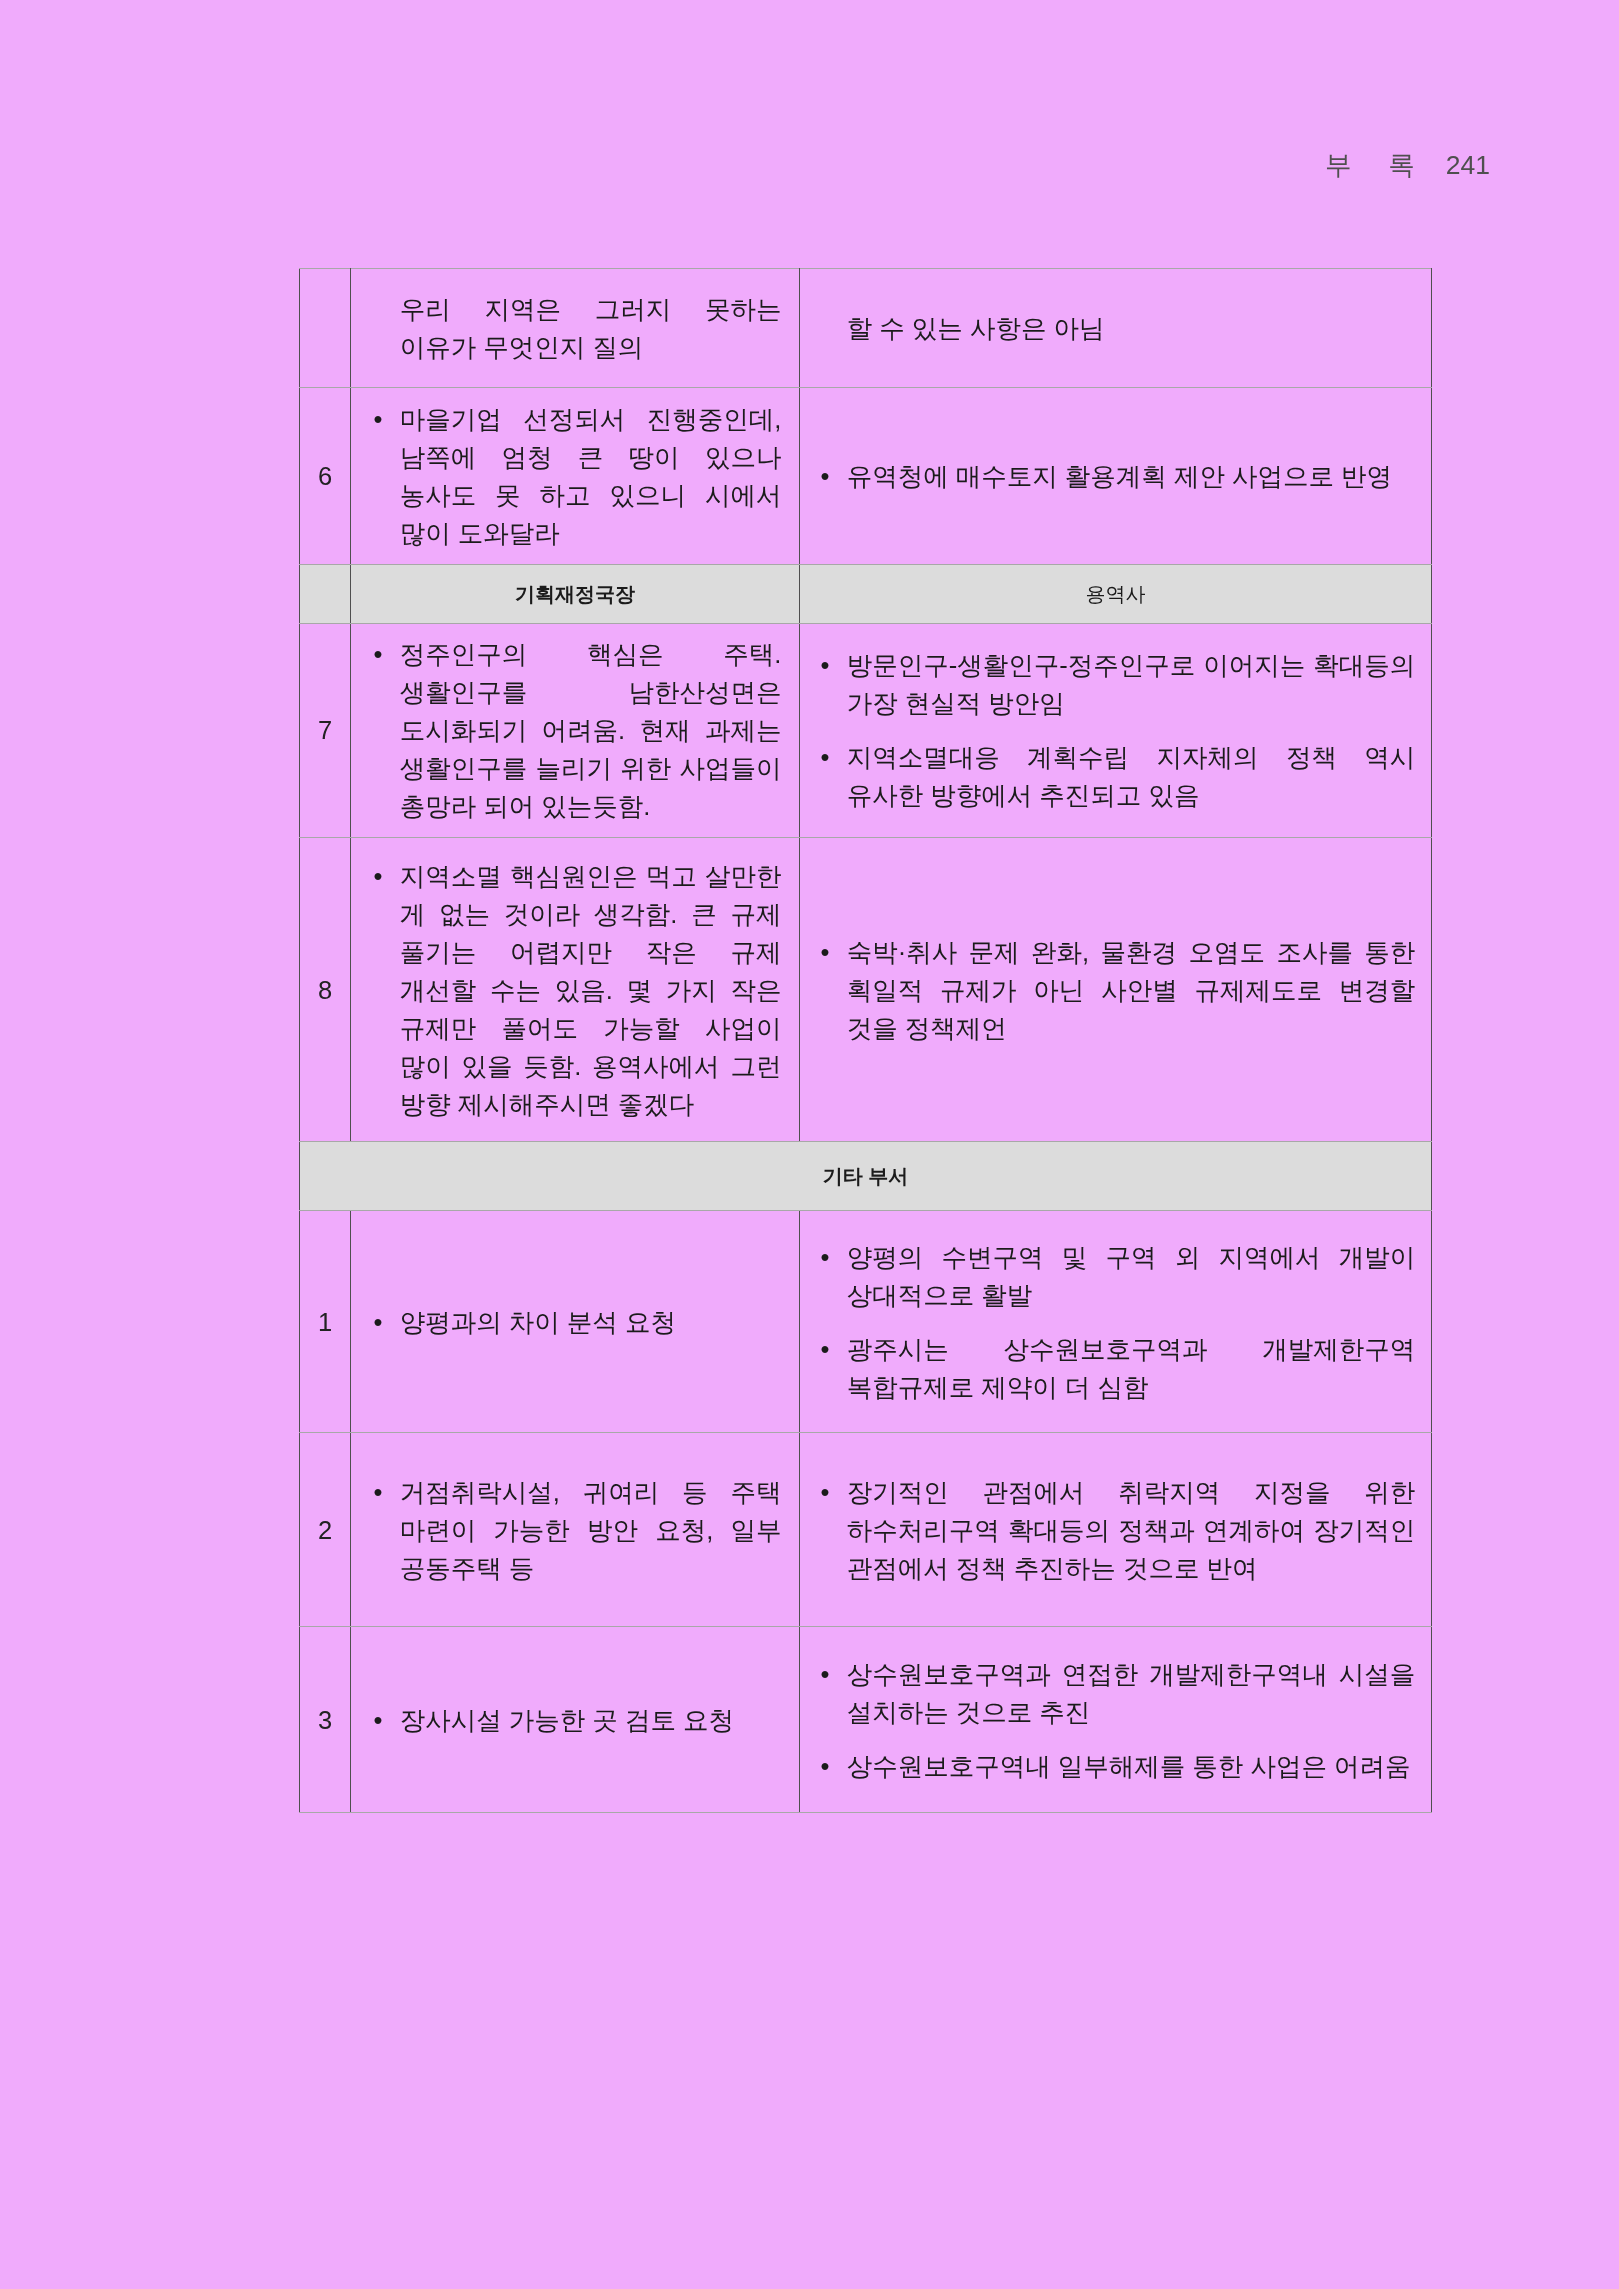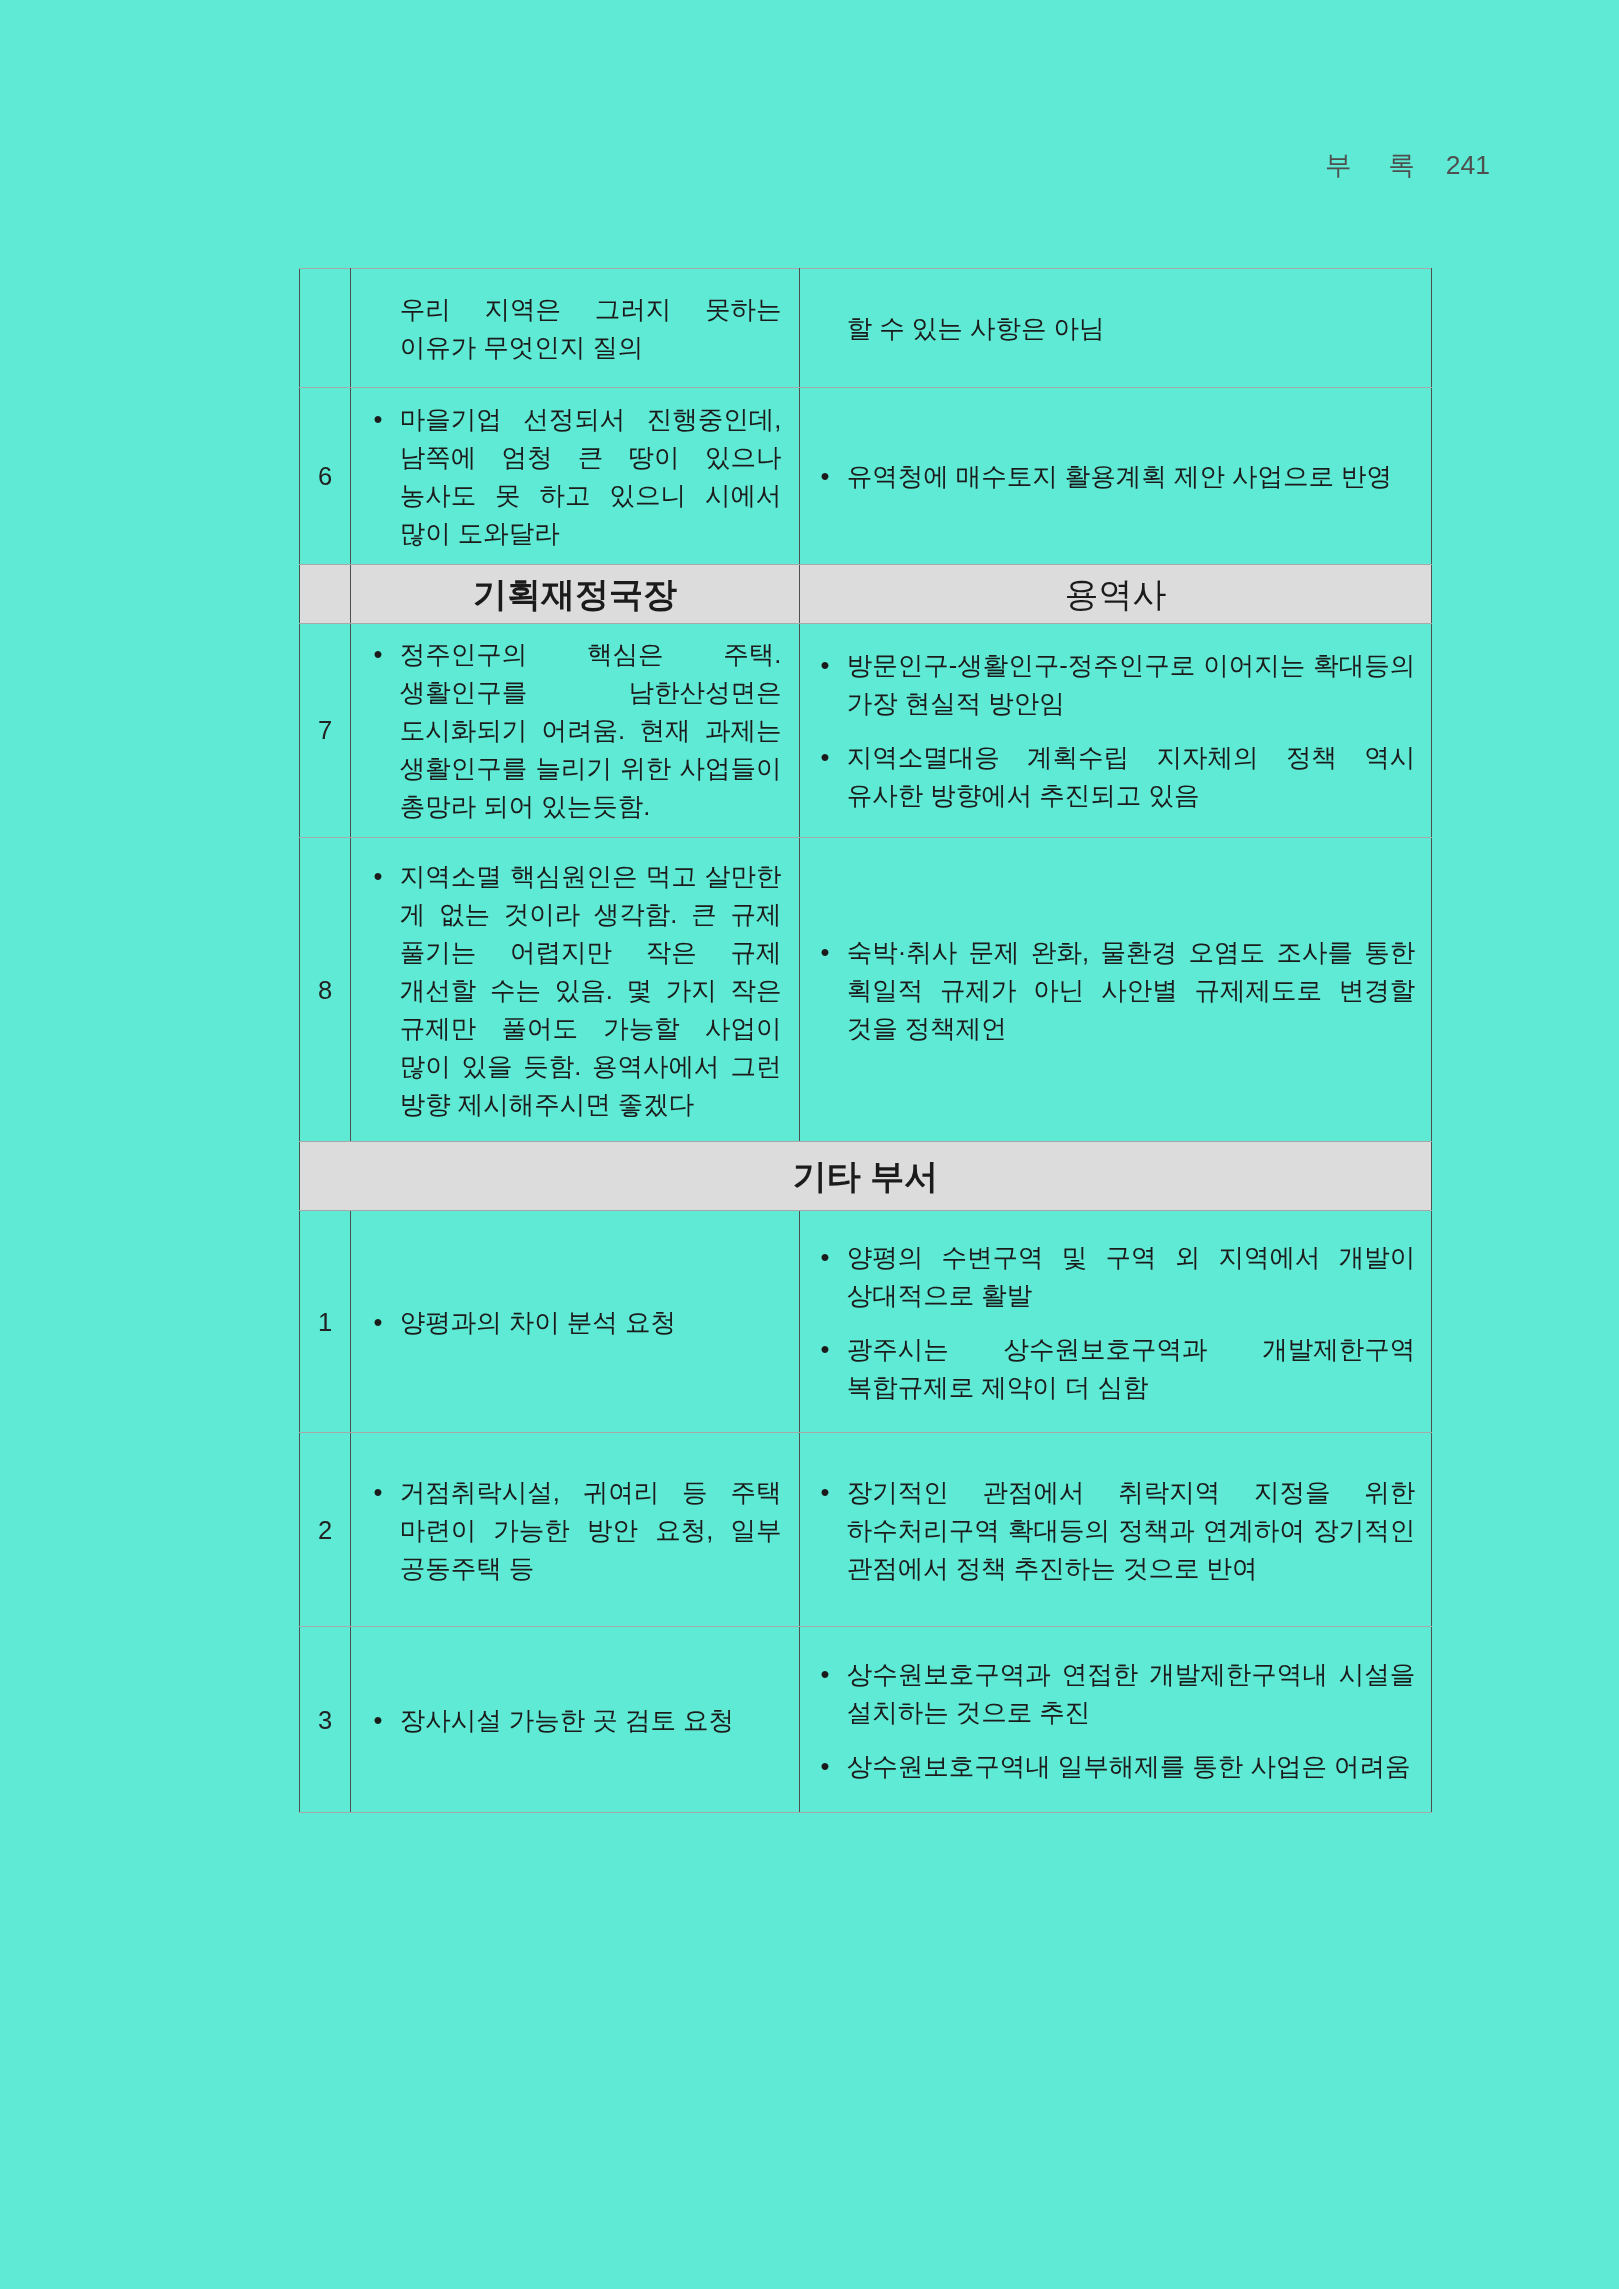--- a/index.html
+++ b/index.html
@@ -1,19 +1,19 @@
 <!DOCTYPE html>
 <html><head>
 <meta charset="utf-8">
 <style>
   html,body{margin:0;padding:0;background:#ffffff;}
   .page{
     position:relative;
     width:1619px;height:2290px;
-    background:#5eead4;
+    background:#f0abfc;
     font-family:"Liberation Sans","DejaVu Sans",sans-serif;
     color:#1b1b1b;
     overflow:hidden;
   }
   
   .page-header{
     position:absolute;top:147px;right:129px;
     display:flex;align-items:baseline;gap:29px;
     font-size:26.5px;color:#4f4f4f;
   }
@@ -46,21 +46,21 @@
     word-break:keep-all;
   }
   .item + .item{margin-top:16px;}
   .item.b::before{
     content:"\2022";
     position:absolute;left:6.9px;top:0;
   }
   td.hdr{
     background:#dcdcdc;
     text-align:center;
-    font-size:34px;
+    font-size:20px;
     color:#1b1b1b;
   }
   td.hdr.bold{font-weight:bold;}
 </style>
 </head>
 <body>
 
 <div class="page">
 
   <div class="page-header">

